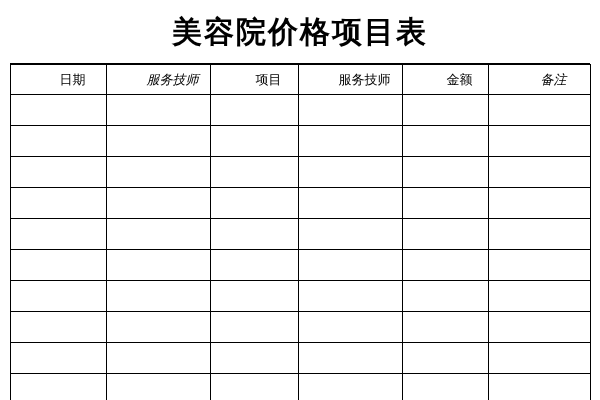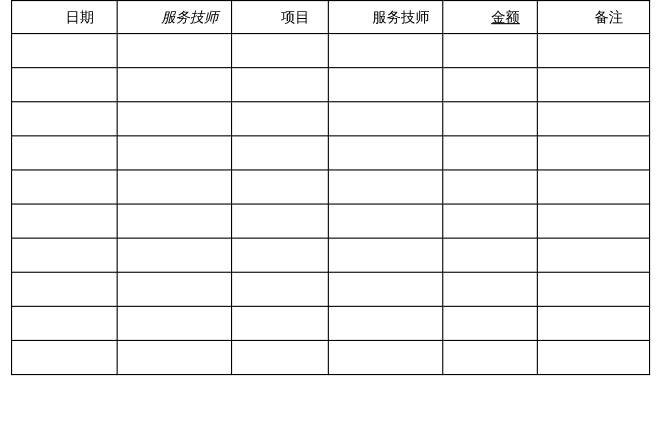--- a/index.html
+++ b/index.html
@@ -61,28 +61,31 @@
     font-weight: normal;
     padding-left: 28px;
   }
   table.price-table tbody td {
     height: 31px;
   }
   .col-0 { width: 96px; }
   .col-1 { width: 104px; font-style: italic; }
   .col-2 { width: 88px; margin-top: 40px; }
   .col-3 { width: 104px; }
-  .col-4 { width: 86px; text-decoration: underline; }
-  .col-5 { width: 102px; }
+  .col-4 { width: 86px; }
+  .col-5 { width: 102px; font-style: italic; }
 </style>
 </head>
 <body>
 
 <div class="sheet">
 
+  <div class="title-row">
+    <div class="title-text">美容院价格项目表</div>
+  </div>
 
   <table class="price-table">
     <thead>
       <tr>
         <th class="col-0">日期</th>
         <th class="col-1">服务技师</th>
         <th class="col-2">项目</th>
         <th class="col-3">服务技师</th>
         <th class="col-4">金额</th>
         <th class="col-5">备注</th>

